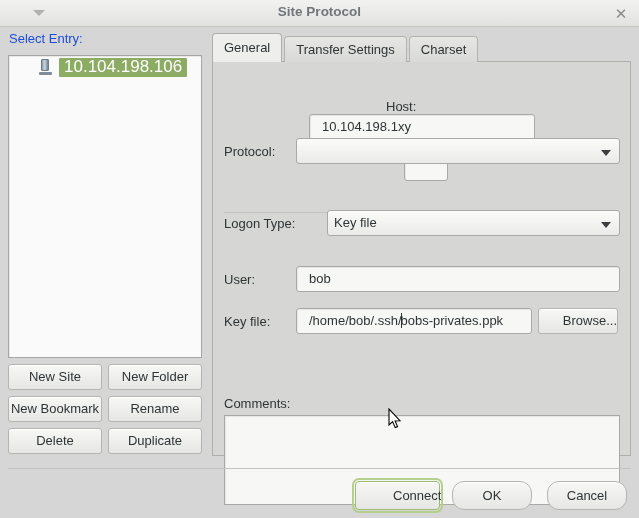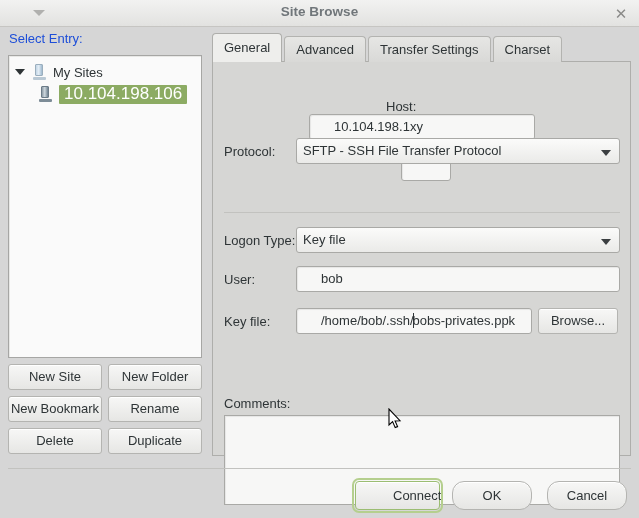--- a/index.html
+++ b/index.html
@@ -213,21 +213,21 @@
   .field {
     height: 26px;
     background: #f7f7f6;
     border: 1px solid #a9a9a6;
     border-radius: 3px;
     box-sizing: border-box;
     box-shadow: inset 1px 1px 1px rgba(0,0,0,0.07);
     font-size: 13px;
     color: #2e3436;
     line-height: 24px;
-    padding: 0 24px;
+    padding: 0 12px;
     overflow: hidden;
     white-space: nowrap;
     cursor: text;
     position: relative;
   }
   .combo {
     height: 26px;
     background: linear-gradient(to bottom, #fbfbfa 0%, #eaeae8 100%);
     border: 1px solid #a9a9a6;
     border-radius: 3px;
@@ -317,35 +317,27 @@
     width: 14px; height: 22px;
     pointer-events: none;
     z-index: 40;
   }
 </style>
 </head>
 <body>
 
 <div class="titlebar">
   <div class="menu-caret"></div>
-  <div class="titlebar-title">Site Browse</div>
+  <div class="titlebar-title">Site Protocol</div>
   <div class="close-btn">✕</div>
 </div>
 
 <div class="select-entry-label">Select Entry:</div>
 
 <div class="tree-frame">
-  <div class="tree-row root" style="margin-top:5px;">
-    <span class="expander"></span>
-    <span class="srv-icon">
-      <span class="tower"></span>
-        <span class="base"></span>
-    </span>
-    <span class="tree-label-root">My Sites</span>
-  </div>
   <div class="tree-row child">
     <span class="srv-icon dark">
       <span class="tower"></span>
         <span class="base"></span>
     </span>
     <span class="tree-label-sel">10.104.198.106</span>
   </div>
 </div>
 
 <div class="left-buttons">
@@ -354,61 +346,59 @@
   <div class="btn">New Bookmark</div>
   <div class="btn">Rename</div>
   <div class="btn">Delete</div>
   <div class="btn">Duplicate</div>
 </div>
 
 <div class="notebook">
 
   <div class="tabstrip">
     <div class="tab active">General</div>
-    <div class="tab">Advanced</div>
     <div class="tab">Transfer Settings</div>
     <div class="tab">Charset</div>
   </div>
 
   <div class="tabpanel">
 
     <div class="form-row" style="top:37px; width:396px;flex-direction:column;">
       <span class="form-label">Host:</span>
       <span class="field" style="width:226px;" placeholder="">10.104.198.1xy</span>
       <span class="form-label" style="width:auto; margin-left:13px;">Port:</span>
       <span class="field" style="width:44px; margin-left:7px;" placeholder=""></span>
     </div>
 
     <div class="form-row" style="top:76px; width:396px;">
       <span class="form-label">Protocol:</span>
       <span class="combo" style="width:324px;">
-        <span>SFTP - SSH File Transfer Protocol</span>
         <span class="arrow"></span>
       </span>
     </div>
 
     <div class="separator" style="top:150px;"></div>
 
-    <div class="form-row" style="top:165px; width:396px;">
+    <div class="form-row" style="top:148px; width:396px;gap:31px;">
       <span class="form-label">Logon Type:</span>
       <span class="combo" style="width:324px;">
         <span>Key file</span>
         <span class="arrow"></span>
       </span>
     </div>
 
     <div class="form-row" style="top:204px; width:396px;">
       <span class="form-label">User:</span>
       <span class="field" style="width:324px;" placeholder="">bob</span>
     </div>
 
     <div class="form-row" style="top:246px; width:396px;">
       <span class="form-label">Key file:</span>
       <span class="field" style="width:236px;"><span>/home/bob/.ssh/</span><span class="caret"></span><span>bobs-privates.ppk</span></span>
-      <span class="btn" style="width:80px; margin-left:6px;">Browse...</span>
+      <span class="btn" style="width:80px; margin-left:6px;text-align:right;">Browse...</span>
     </div>
 
     <div class="comments-label">Comments:</div>
     <div class="comments-box" placeholder=""></div>
 
   </div>
 </div>
 
 <div class="bottom-sep"></div>
 

